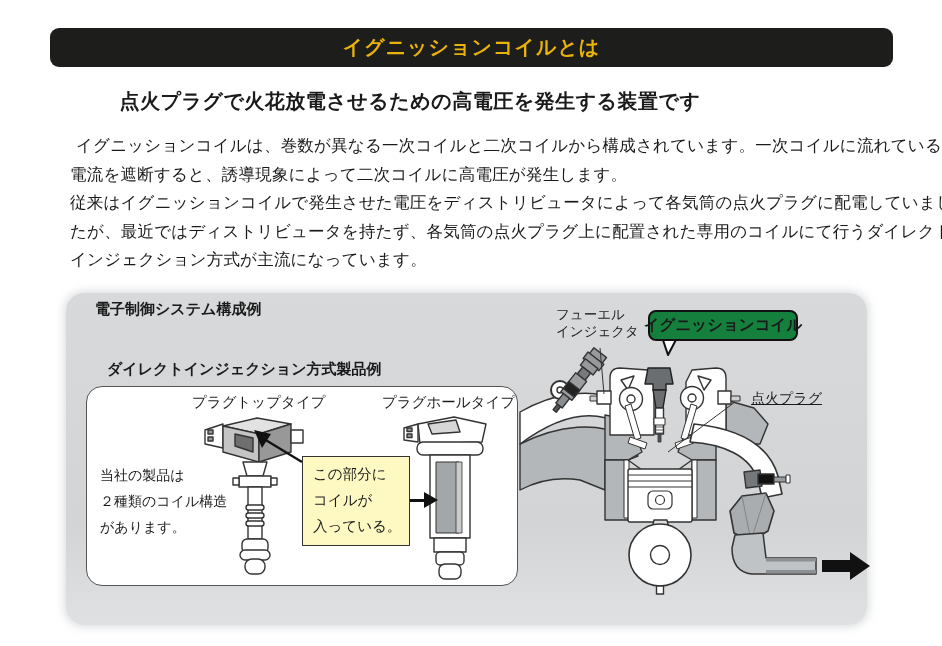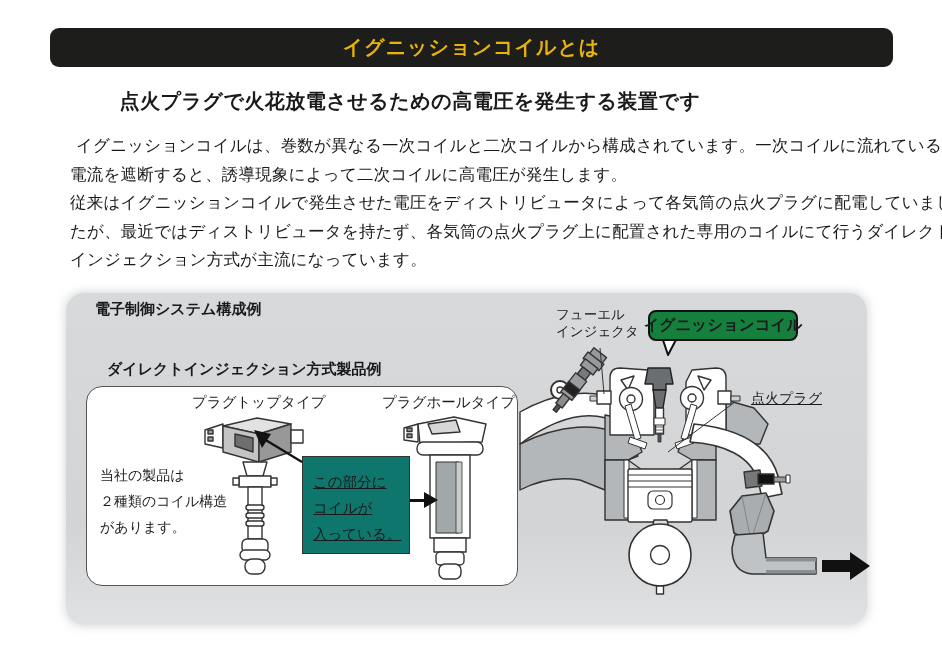--- a/index.html
+++ b/index.html
@@ -25,24 +25,23 @@
     box-shadow:0 0 8px 2px rgba(190,193,196,.55);
   }
   .section-label{position:absolute;font-size:15px;font-weight:bold;white-space:nowrap;}
   .product-box{
     position:absolute;left:86px;top:386px;width:430px;height:198px;background:#ffffff;
     border:1.5px solid #555;border-radius:16px;
   }
   .coil-type-label{position:absolute;width:130px;text-align:center;font-size:14.5px;white-space:nowrap;}
   .note-block{position:absolute;font-size:14px;line-height:26px;white-space:nowrap;}
   .callout-box{
-    position:absolute;left:302px;top:456px;width:96px;height:84px;background:#0f766e;
-    border:1.5px solid #333;padding:12px 0 0 10px;font-size:14.5px;line-height:26px;z-index:3;
+    position:absolute;left:302px;top:456px;width:96px;height:84px;background:#fef9c3;
+    border:1.5px solid #333;padding:4px 0 0 10px;font-size:14.5px;line-height:26px;z-index:3;
     white-space:nowrap;
-    text-decoration:underline;
   }
   .h-arrow-shaft{position:absolute;left:398px;top:499px;width:26px;height:3px;background:#111;z-index:2;}
   .h-arrow-head{
     position:absolute;left:424px;top:492px;width:0;height:0;z-index:2;
     border-left:14px solid #111;border-top:8.5px solid transparent;border-bottom:8.5px solid transparent;
   }
   .engine-label{position:absolute;font-size:13.5px;line-height:16.5px;white-space:nowrap;z-index:2;}
   .coil-callout{
     position:absolute;left:648px;top:310px;width:146px;height:27px;background:#15803d;
     border:2.5px solid #111;border-radius:8px;display:flex;align-items:center;justify-content:center;

